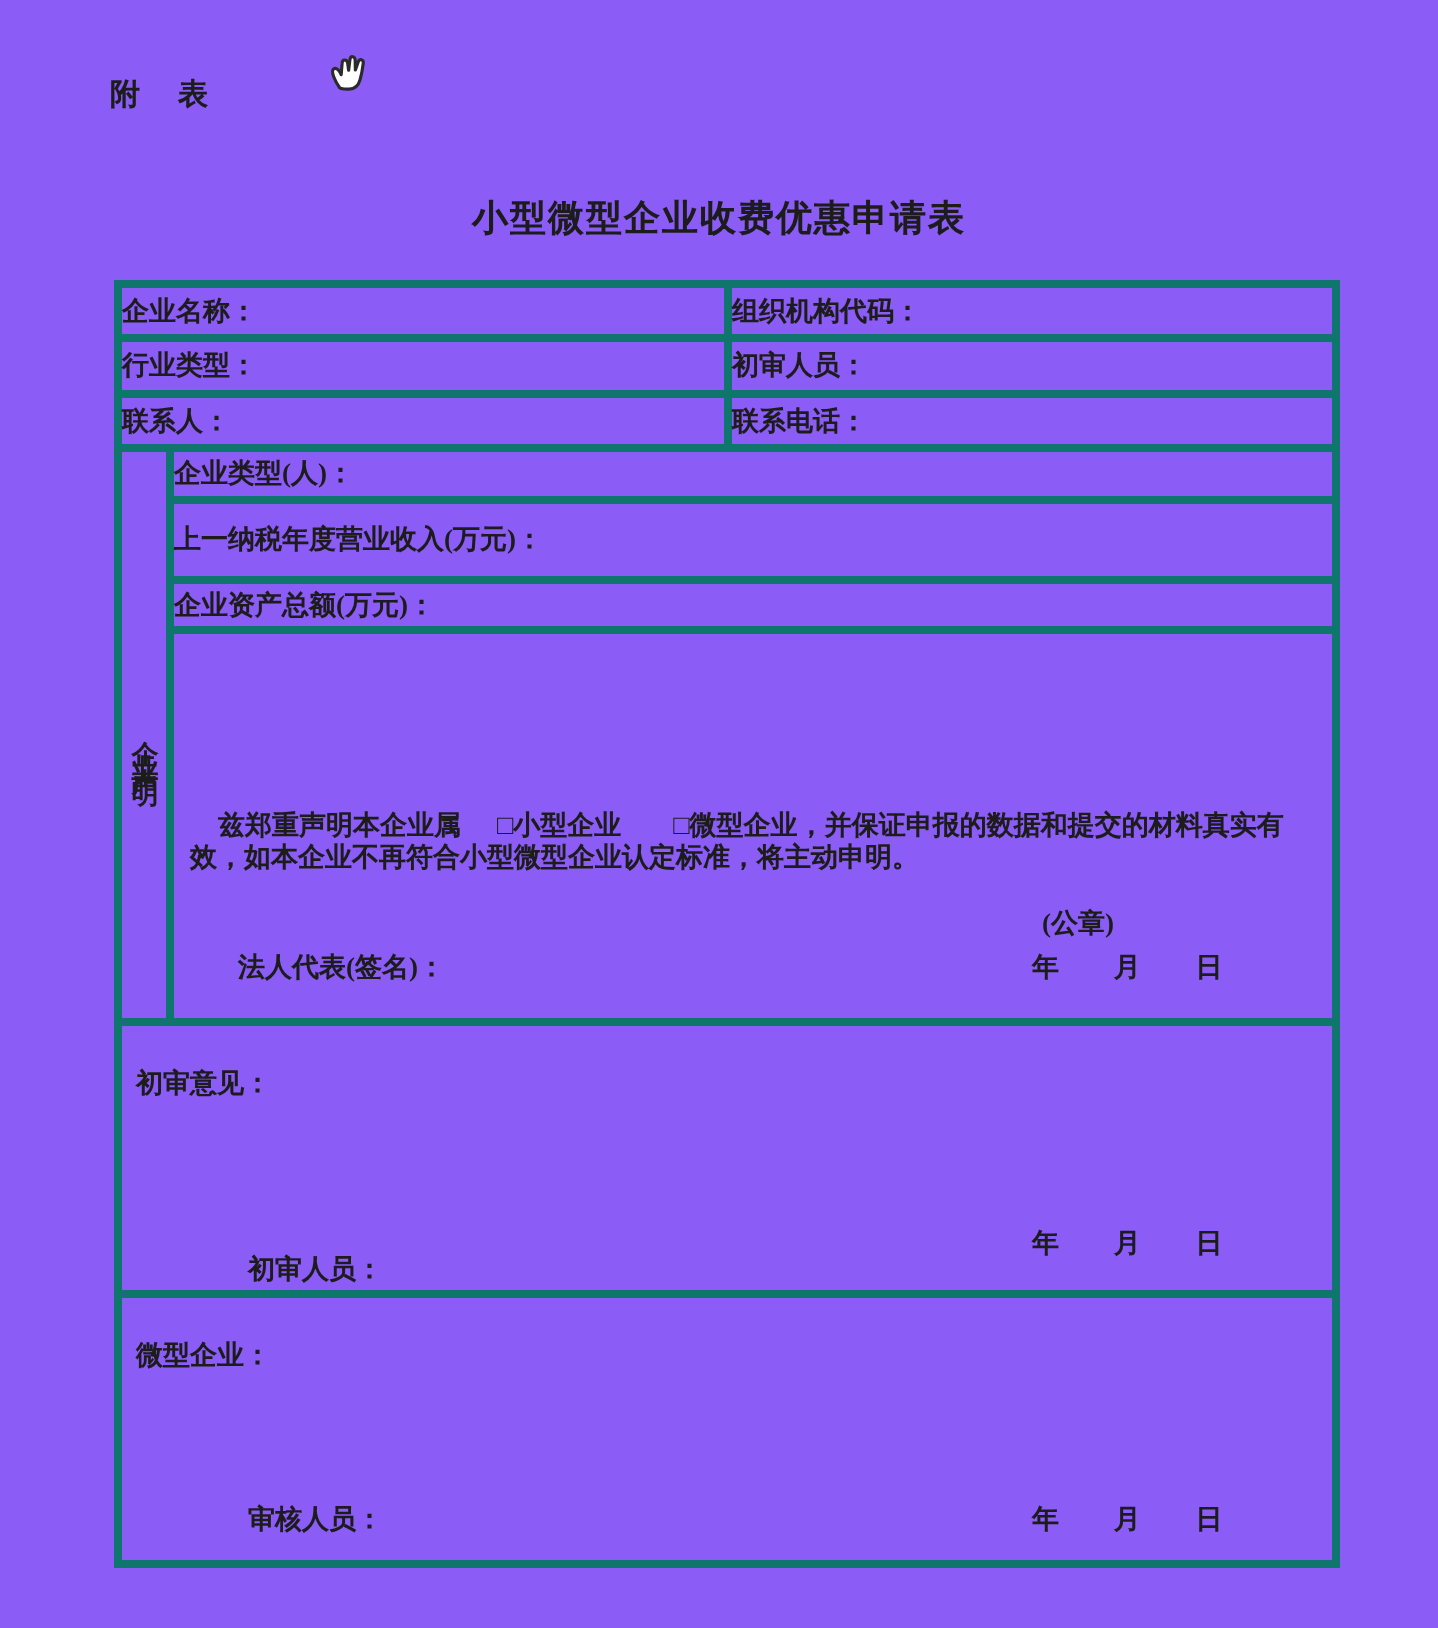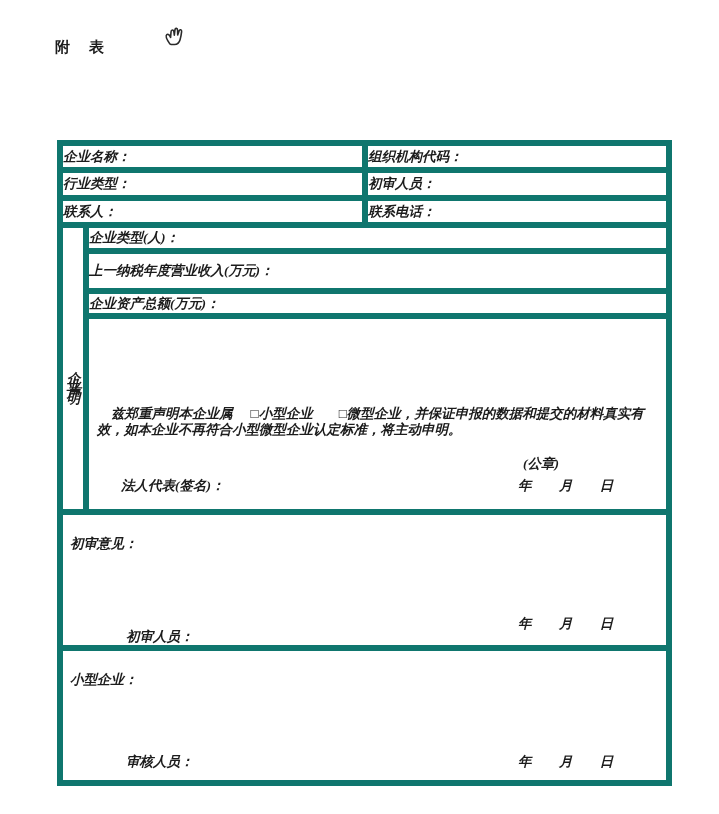--- a/index.html
+++ b/index.html
@@ -1,20 +1,20 @@
 <!DOCTYPE html>
 <html><head>
 <meta charset="utf-8">
 <style>
   html, body { margin: 0; padding: 0; background: #e9e9e9; }
   .page {
     position: relative;
     width: 719px;
     height: 814px;
-    background: #ffffff;
+    background: #8b5cf6;
     font-family: "Liberation Serif", "DejaVu Serif", serif;
     color: #1c1c1c;
     overflow: hidden;
   }
   .attachment-label {
     position: absolute;
     left: 55px; top: 38px;
     font-size: 15px;
     font-weight: 600;
     letter-spacing: 2px;
@@ -36,25 +36,24 @@
   table.form-table {
     position: absolute;
     left: 57px; top: 140px;
     width: 609px;
     border-collapse: collapse;
     table-layout: fixed;
     font-size: 13.5px;
     font-weight: 600;
   }
   table.form-table td {
-    border: 6px solid #0f766e;
+    border: 4px solid #0f766e;
     padding: 0;
     box-sizing: border-box;
     vertical-align: middle;
-    font-style: italic;
   }
   td.hdr-cell { padding: 2px 2px 2px 8px; }
   td.metric-cell { padding: 2px 2px 2px 9px; }
   td.side-cell { text-align: center; }
   .side-label {
     display: inline-block;
     writing-mode: vertical-lr;
     text-orientation: upright;
     letter-spacing: 7px;
     font-size: 13.5px;
@@ -90,20 +89,21 @@
 <div class="page">
 
   <div class="attachment-label">附　表</div>
 
   <div class="hand-cursor">
     <svg viewBox="0 0 32 32" width="36" height="36">
       <path d="M10.5 23 C8.6 20.2 6.4 15.8 7.8 14.7 C9.1 13.7 10.6 15.6 11.2 17.2 L11.6 12.2 C11.7 10.2 13.7 10.2 14.1 12.1 L14.5 15.2 L15.1 10.4 C15.4 8.6 17.3 8.9 17.4 10.7 L17.5 15.1 L18.8 11.4 C19.4 9.9 21.2 10.4 21 12.1 C20.7 14.6 20.2 17.3 19.6 19.4 C19 21.6 17.4 23.6 14.7 23.6 C12.4 23.6 11.4 23.7 10.5 23 Z" fill="#ffffff" stroke="#2a2a2a" stroke-width="1.4" stroke-linecap="round" stroke-linejoin="round"></path>
     </svg>
   </div>
 
+  <div class="form-title">小型微型企业收费优惠申请表</div>
 
   <table class="form-table">
     <colgroup>
       <col style="width:26px">
         <col style="width:279px">
         <col style="width:304px">
     </colgroup>
 
     <tbody>
         <tr style="height:27px">
@@ -154,21 +154,21 @@
         <span class="op-dates-initial date-trio">
           <span class="d1">年</span>
           <span class="d2">月</span>
           <span class="d3">日</span>
         </span>
       </td>
     </tr>
 
     <tr style="height:135px">
       <td class="opinion-cell" colspan="3">
-        <span class="opinion-title">小型企业：</span>
+        <span class="opinion-title">微型企业：</span>
         <span class="op-signer-approve">审核人员：</span>
         <span class="op-dates-approve date-trio">
           <span class="d1">年</span>
           <span class="d2">月</span>
           <span class="d3">日</span>
         </span>
       </td>
     </tr>
   </tbody>
     </table>

